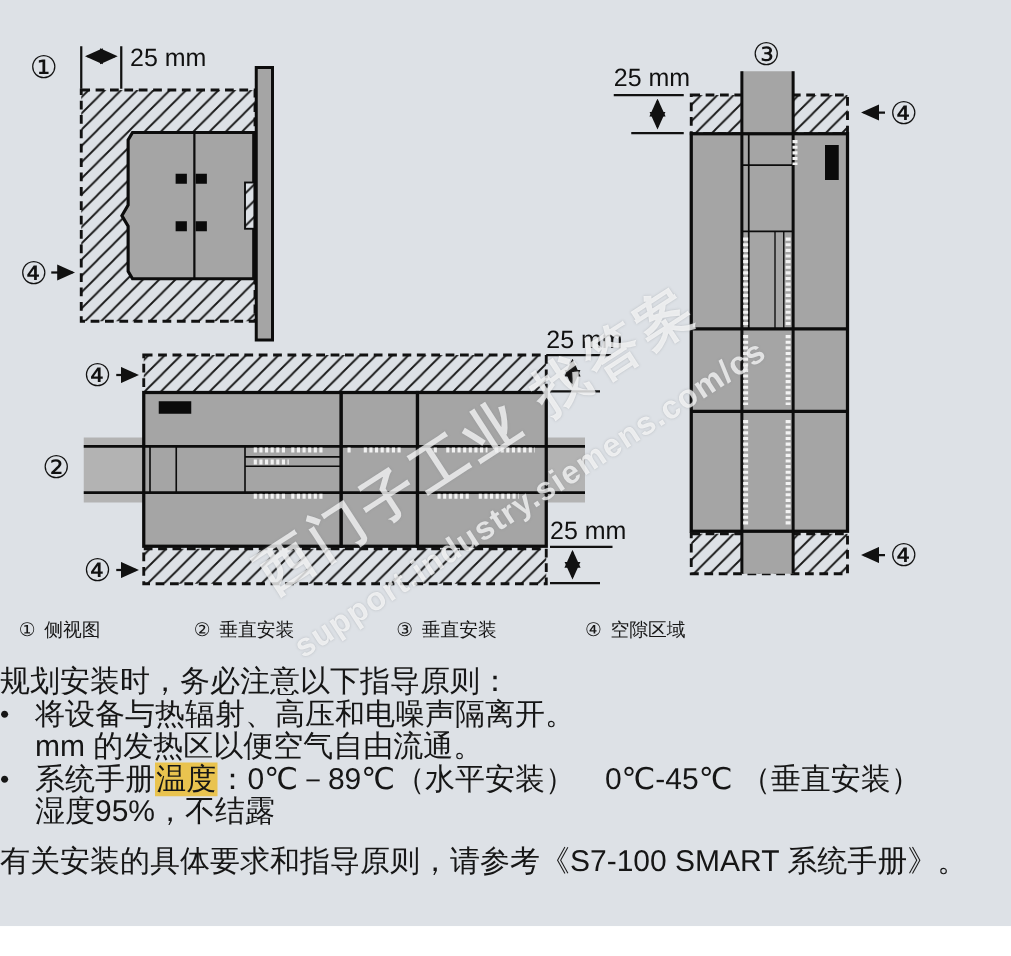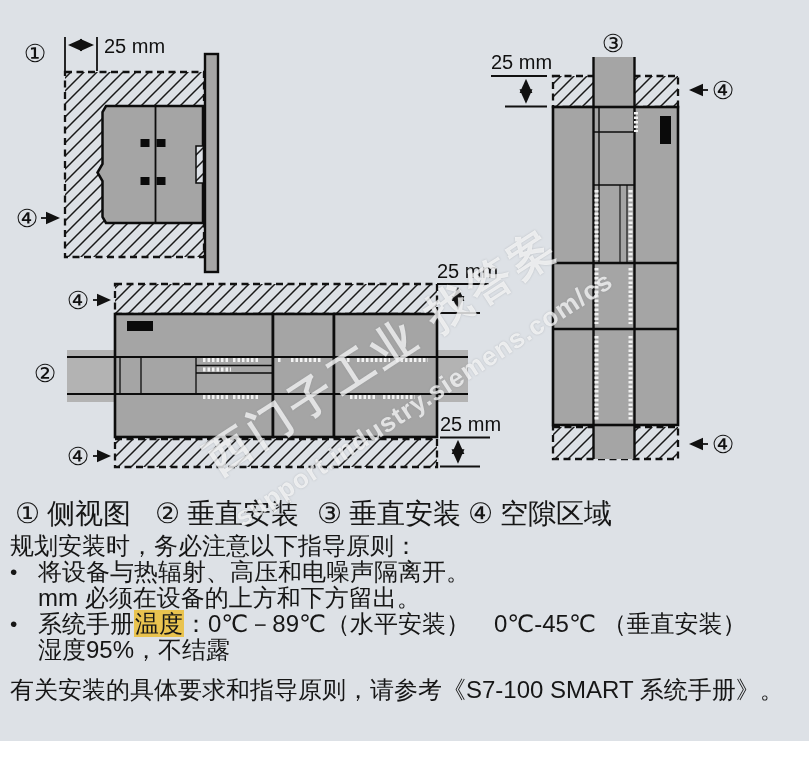--- a/index.html
+++ b/index.html
@@ -9,26 +9,26 @@
     font-family:"Liberation Sans","DejaVu Sans",sans-serif;
   }
   #page{
     position:absolute;left:0;top:0;width:809px;height:741px;
     background:#dde1e6;
   }
   #diagram-svg{position:absolute;left:0;top:0;z-index:1;}
   
   .cap{
     position:absolute;top:495px;z-index:2;
-    font-size:28px;color:#161616;white-space:nowrap;
+    font-size:15px;color:#161616;white-space:nowrap;
   }
   .cap .num{margin-right:7px;}
   
   #bodytext{
-    position:absolute;left:10px;top:533px;width:792px;z-index:2;
+    position:absolute;left:0;top:533px;width:792px;z-index:2;
     font-size:24px;line-height:26px;color:#161616;
   }
   .brow{white-space:nowrap;}
   .dot{display:inline-block;width:28px;font-size:21px;vertical-align:1px;}
   .cont{padding-left:28px;white-space:nowrap;}
   .footer{margin-top:14px;white-space:nowrap;}
   mark{background:#e9c34f;color:inherit;padding:0 1px;}
   
   .wm{
     position:absolute;z-index:3;white-space:nowrap;pointer-events:none;
@@ -182,21 +182,21 @@
 </svg>
 
   <span class="cap" style="left:15px"><span class="num">①</span><span>侧视图</span></span>
   <span class="cap" style="left:155px"><span class="num">②</span><span>垂直安装</span></span>
   <span class="cap" style="left:317px"><span class="num">③</span><span>垂直安装</span></span>
   <span class="cap" style="left:468px"><span class="num">④</span><span>空隙区域</span></span>
 
   <div id="bodytext">
     <div class="brow">规划安装时，务必注意以下指导原则：</div>
     <div class="brow"><span class="dot">•</span><span>将设备与热辐射、高压和电噪声隔离开。</span></div>
-    <div class="cont">mm 必须在设备的上方和下方留出。</div>
+    <div class="cont">mm 的发热区以便空气自由流通。</div>
     <div class="brow"><span class="dot">•</span><span><span>系统手册</span><mark>温度</mark><span>：0℃－89℃（水平安装）　0℃-45℃ （垂直安装）</span></span></div>
     <div class="cont">湿度95%，不结露</div>
     <div class="footer">有关安装的具体要求和指导原则，请参考《S7-100 SMART 系统手册》。</div>
   </div>
 
   <div id="wm1" class="wm">西门子工业 找答案</div>
   <div id="wm2" class="wm">support.industry.siemens.com/cs</div>
 
 </div>
 

